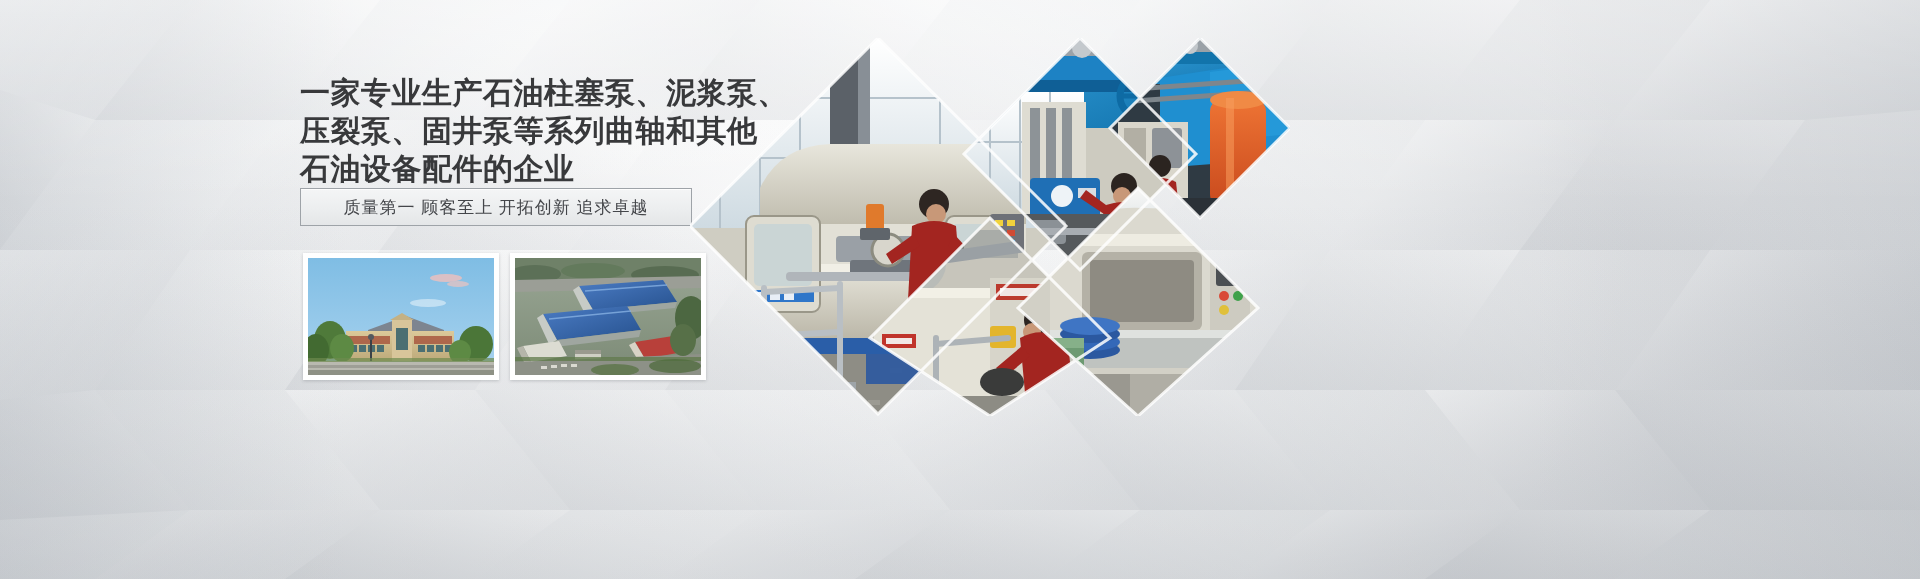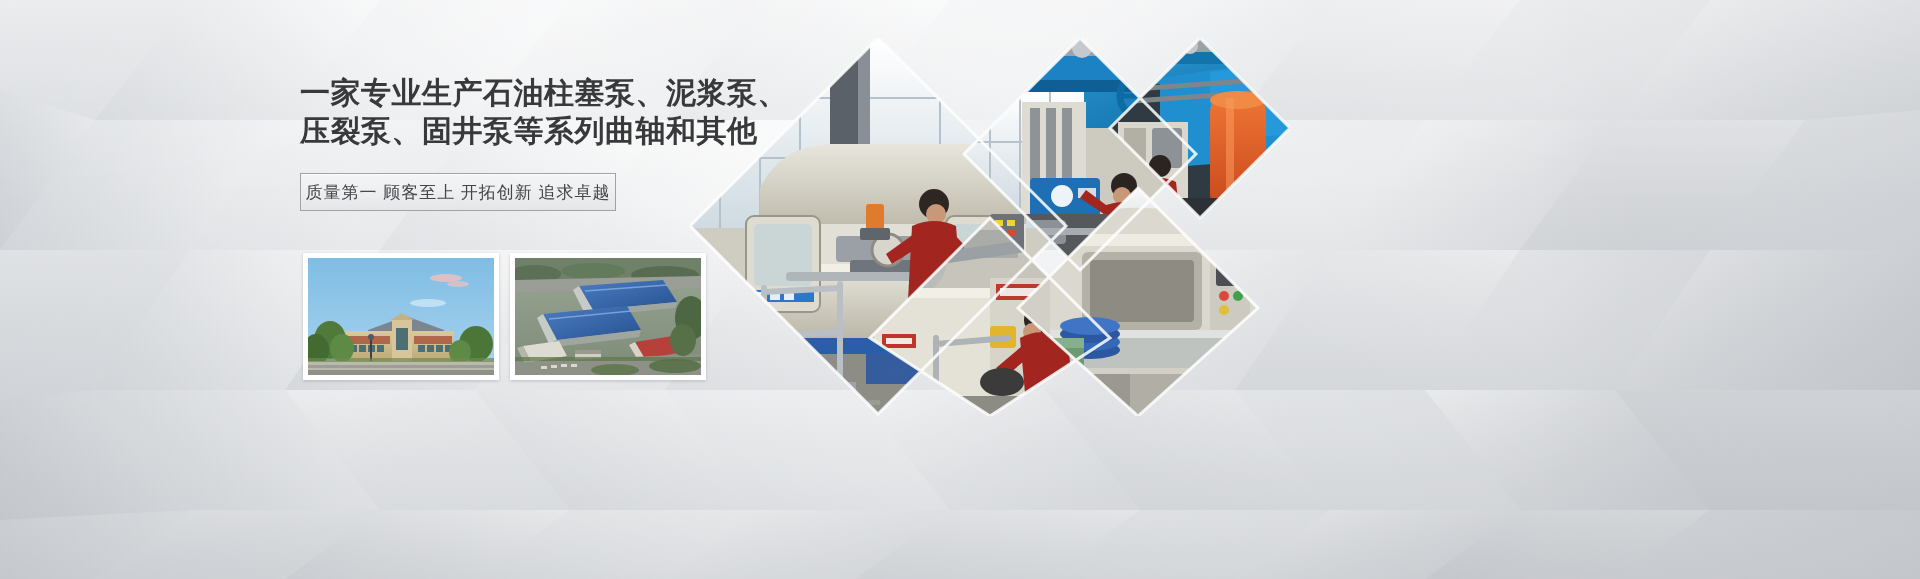--- a/index.html
+++ b/index.html
@@ -41,22 +41,21 @@
     font-size:30px;
     font-weight:bold;
     line-height:38px;
     color:#38393b;
     letter-spacing:0.5px;
     white-space:nowrap;
   }
   .headline .ln { display:block; }
 
   .slogan-box {
-    margin-top:23px;
-    width:316px; height:38px;
+    width:392px; height:38px;
     border:1px solid #9ea3a8;
     background:linear-gradient(to bottom,#f4f5f6 0%,#eceeef 55%,#e4e6e8 100%);
     display:flex; align-items:center; justify-content:center;
     box-shadow:inset 0 1px 0 rgba(255,255,255,0.8);
   }
   .slogan-text {
     font-size:17px;
     color:#44464a;
     letter-spacing:1px;
     white-space:nowrap;
@@ -166,20 +165,21 @@
     </svg>
   </div>
 
   <div class="vignette"></div>
 
   <div class="textcol">
 
     <div class="headline">
       <span class="ln">一家专业生产石油柱塞泵、泥浆泵、</span>
       <span class="ln">压裂泵、固井泵等系列曲轴和其他</span>
+      <span class="ln">石油设备配件的企业</span>
     </div>
 
     <div class="slogan-box">
       <span class="slogan-text">质量第一  顾客至上  开拓创新  追求卓越</span>
     </div>
   </div>
 
   <div class="photos">
 
     <div class="photo-frame">

